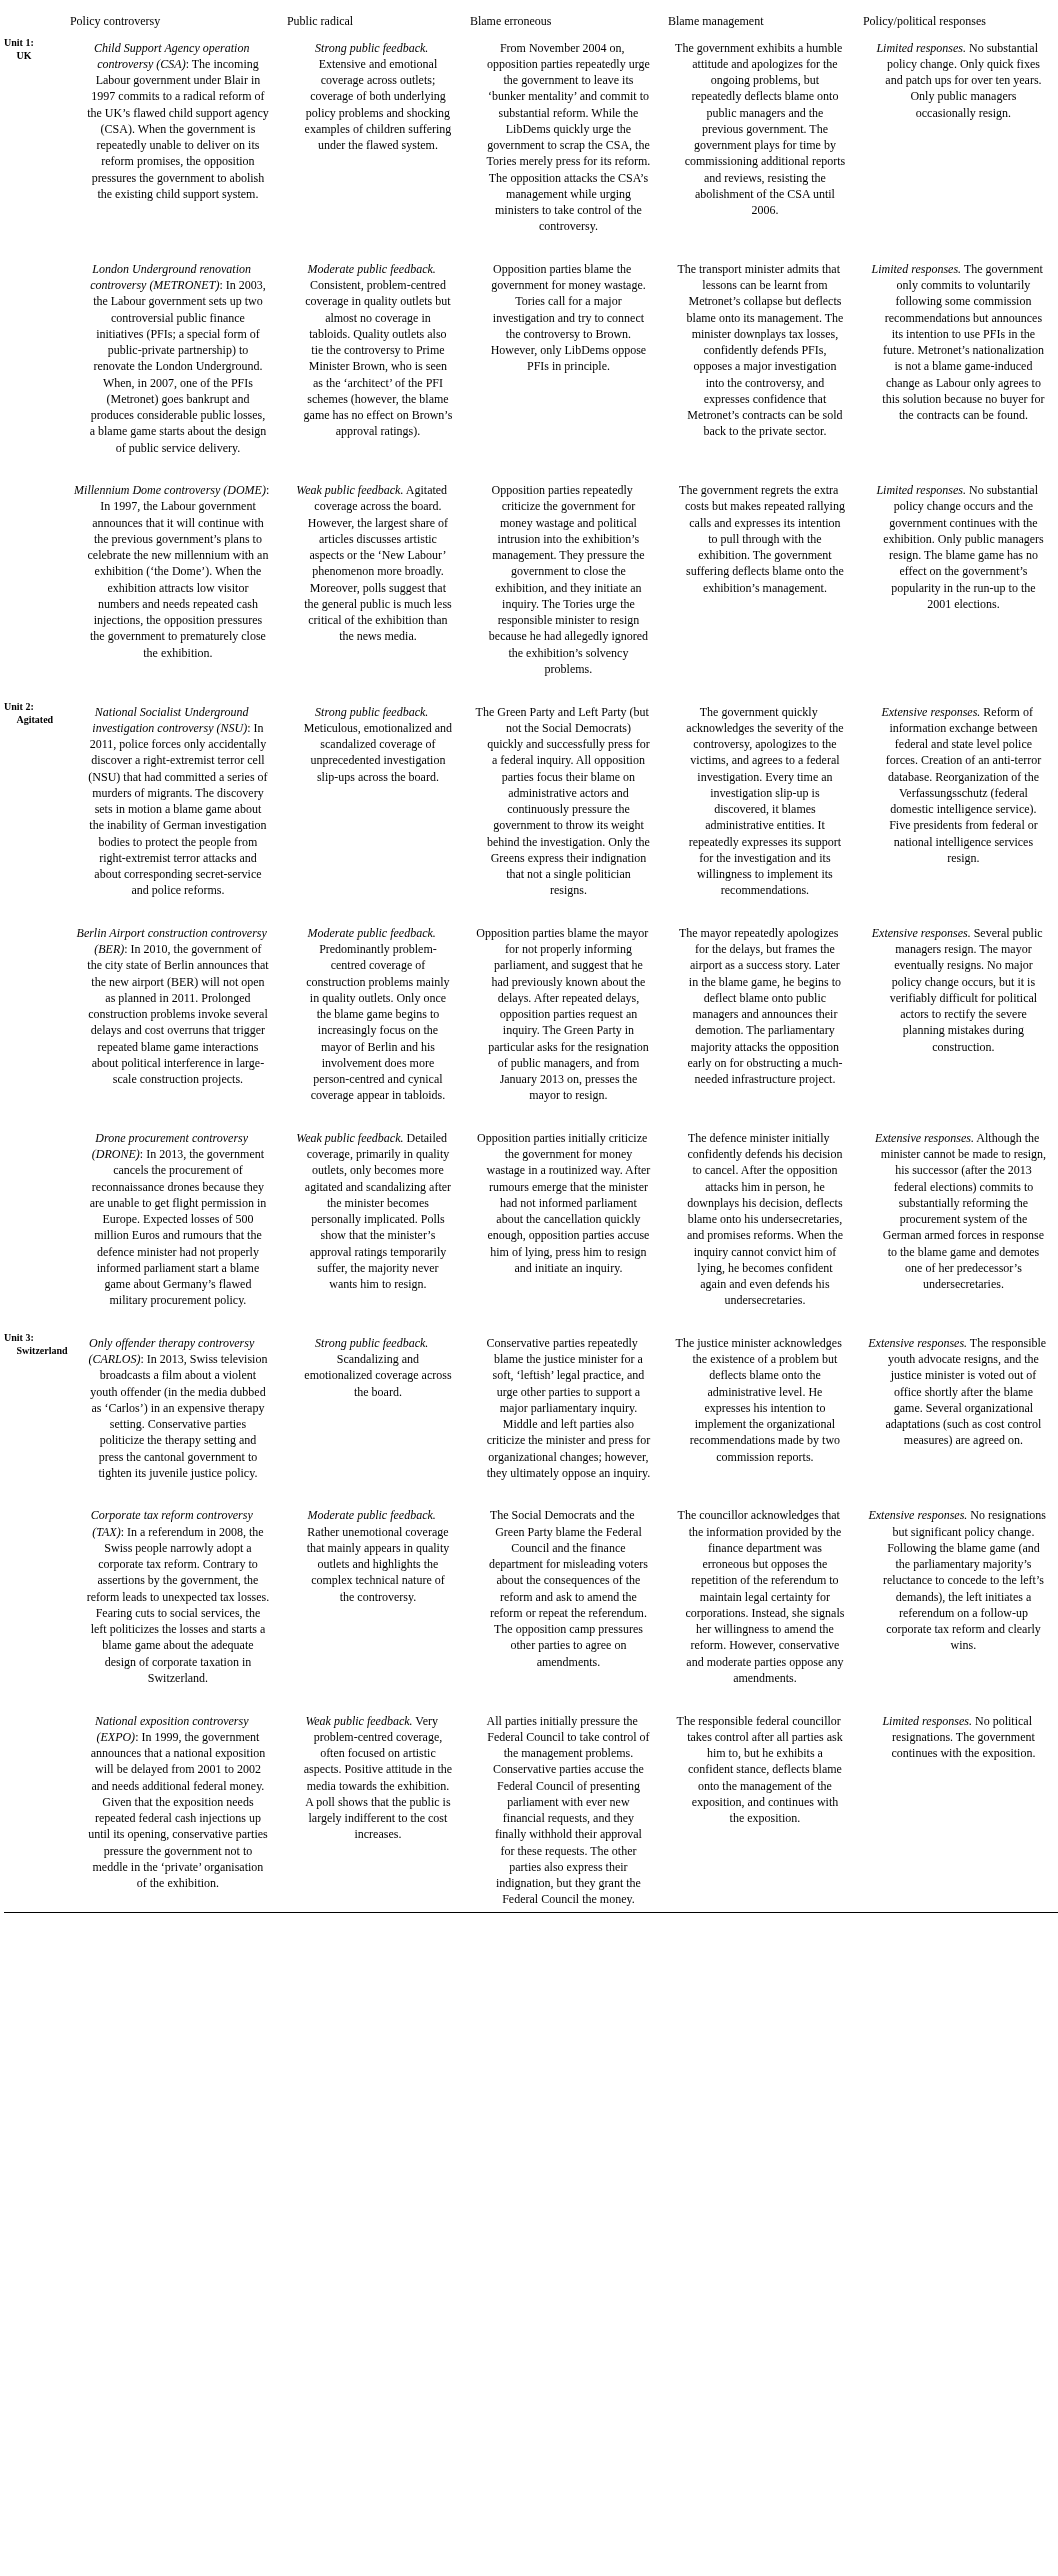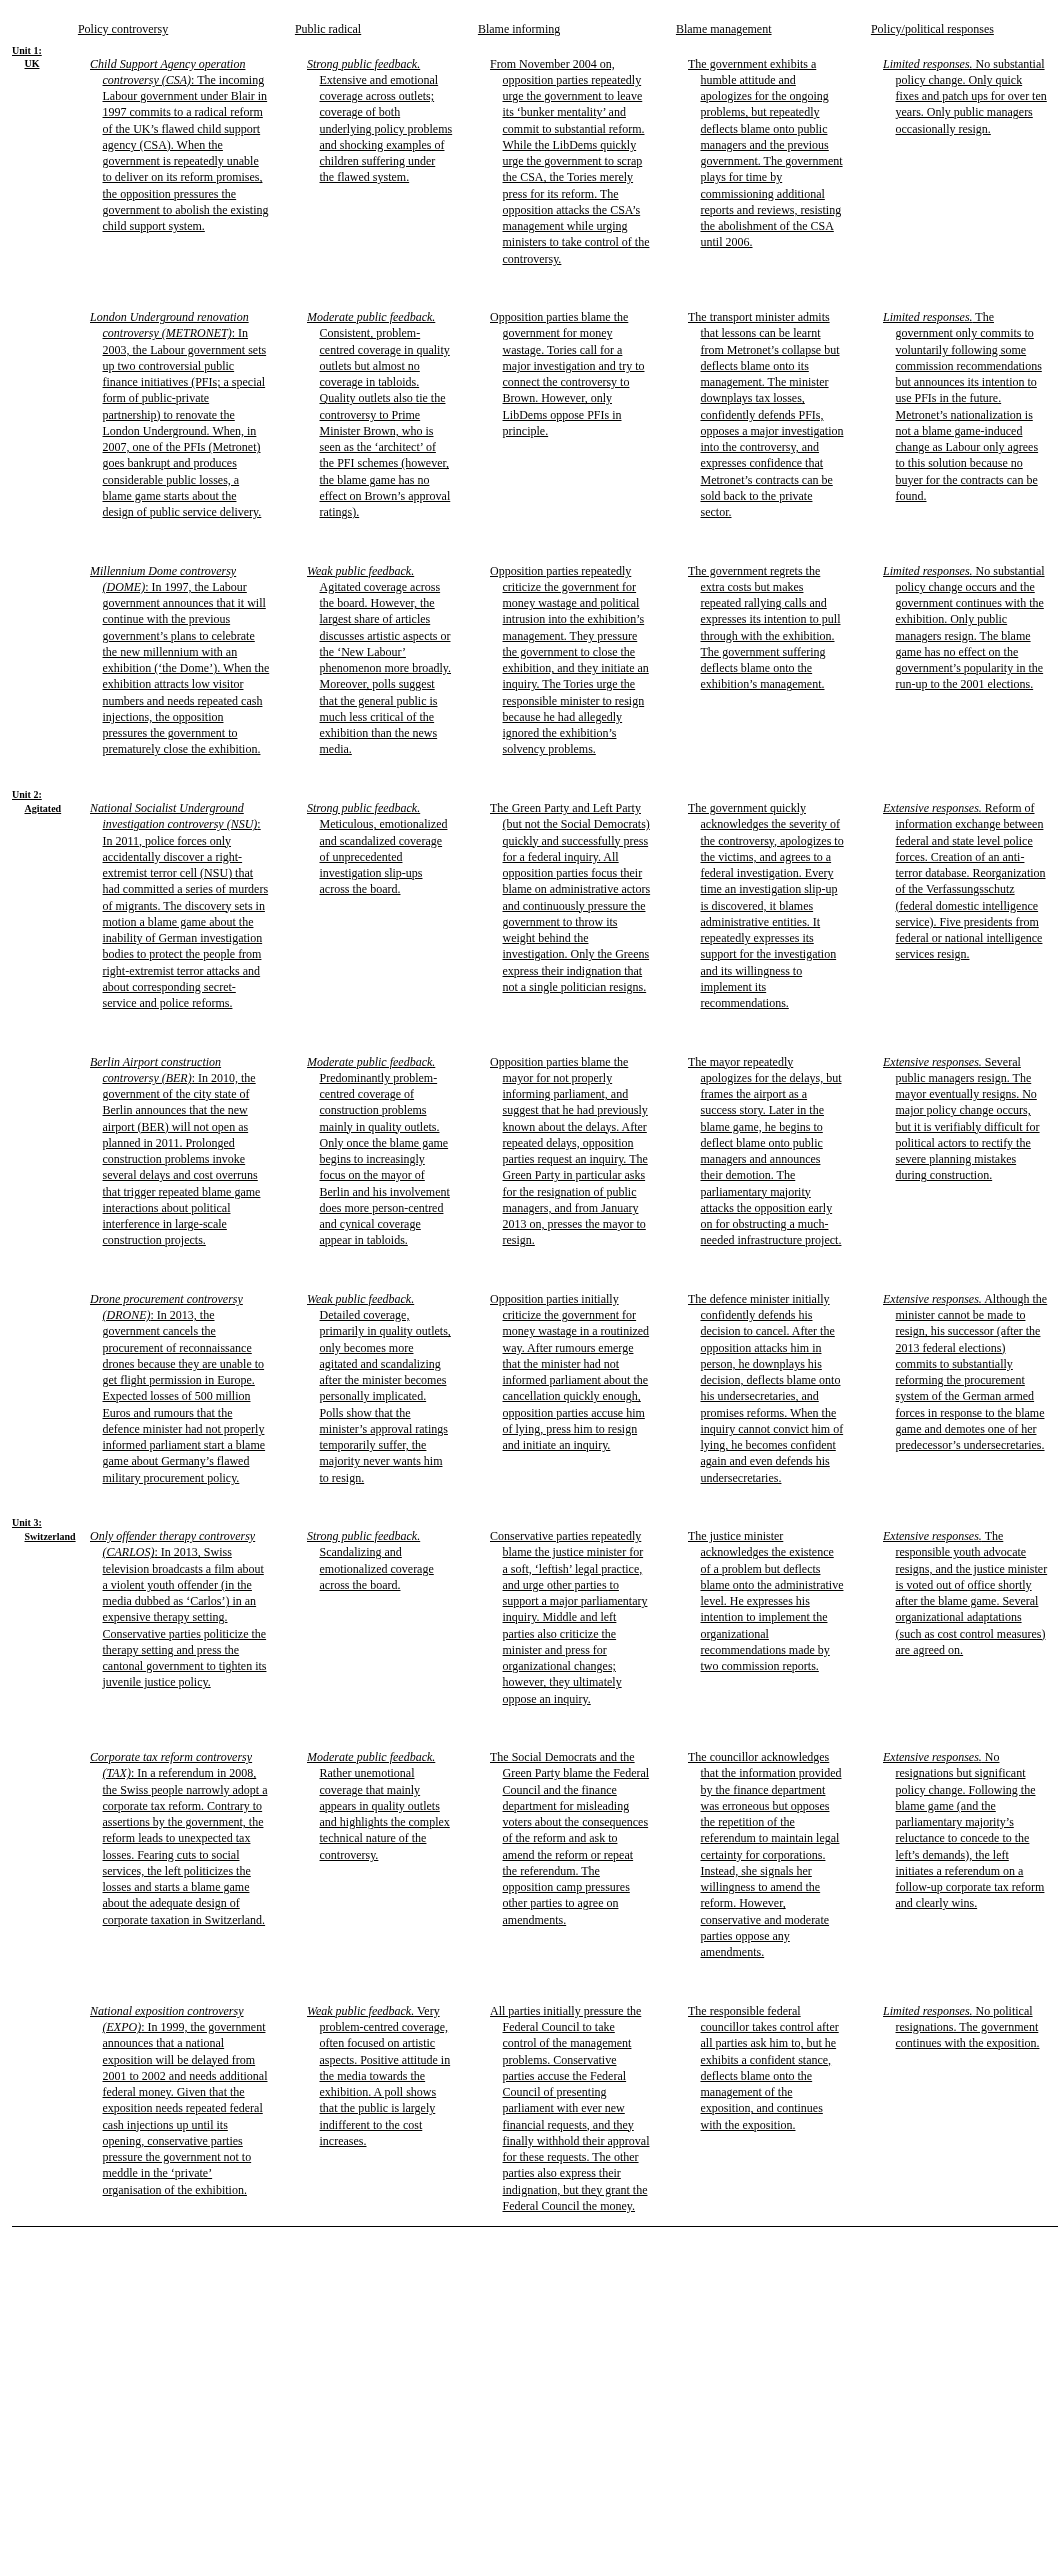--- a/index.html
+++ b/index.html
@@ -9,23 +9,22 @@
   }
   body {
     width: 1058px;
     font-family: "Liberation Serif", "DejaVu Serif", serif;
     color: #000000;
     -webkit-font-smoothing: antialiased;
   }
   .sheet {
     width: 964px;
     box-sizing: border-box;
-    padding: 12px;
+    padding: 4px;
     position: relative;
-    text-decoration: underline;
   }
   table.matrix {
     width: 1058px;
     border-collapse: collapse;
     table-layout: fixed;
     font-size: 12px;
     line-height: 1.355;
   }
   table.matrix col.c-unit   { width: 64px; }
   table.matrix col.c-policy { width: 217px; }
@@ -48,22 +47,23 @@
 
   td.cell {
     vertical-align: top;
     padding: 0 11.6px 0 1.9px;
     text-indent: -12.5px;
     padding-left: 14.5px;
     text-align: left;
     hyphens: none;
   }
   td.cell p {
-    margin: 12px;
+    margin: 4px;
     padding: 0;
+    text-align: center;
   }
   td.unitcell {
     vertical-align: top;
     padding: 0 5.8px 0 0;
     font-weight: bold;
     text-indent: 0;
     white-space: nowrap;
     font-size: 10px;
   }
   td.unitcell .u-line2 {
@@ -92,21 +92,21 @@
         <col class="c-feed">
       <col class="c-gen">
         <col class="c-man">
         <col class="c-resp">
     </colgroup>
     <thead>
       <tr class="rule-top rule-head">
         <th class="unit-head"></th>
         <th>Policy controversy</th>
         <th>Public radical</th>
-        <th>Blame informing</th>
+        <th>Blame erroneous</th>
         <th>Blame management</th>
         <th>Policy/political responses</th>
       </tr>
     </thead>
     <tbody id="tbody">
         <tr class="case-row">
           <td class="unitcell"><span>Unit 1:</span><span class="u-line2">UK</span></td>
           <td class="cell">
             <p><em class="lead-it">Child Support Agency operation controversy (CSA)</em>: The incoming Labour government under Blair in 1997 commits to a radical reform of the UK’s flawed child support agency (CSA). When the government is repeatedly unable to deliver on its reform promises, the opposition pressures the government to abolish the existing child support system.</p>
           </td>

